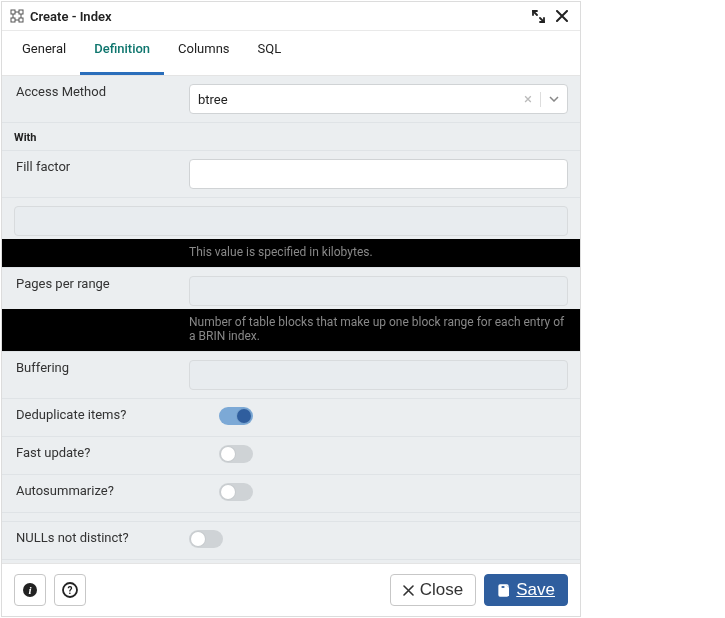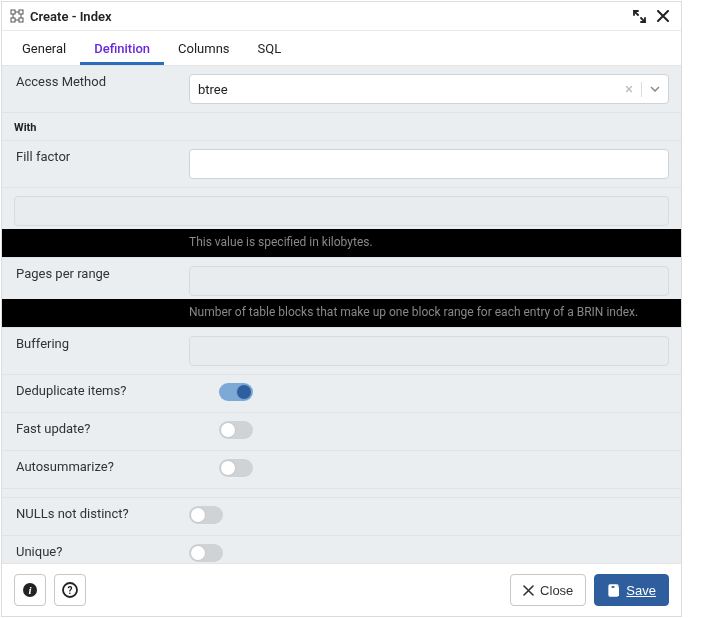--- a/index.html
+++ b/index.html
@@ -7,21 +7,21 @@
     font-family: -apple-system, BlinkMacSystemFont, "Segoe UI", Roboto, Helvetica, Arial, sans-serif;
     background: #fff;
     font-size: 13px;
     color: #222;
     width: 725px;
     height: 618px;
     overflow: hidden;
   }
   .dialog {
     border: 1px solid #dcdcdc;
-    width: 681px;
+    width: 580px;
     height: 616px;
     margin: 1px;
     display: flex;
     flex-direction: column;
     background: #fff;
   }
   .titlebar {
     display: flex;
     align-items: center;
     padding: 6px 10px 6px 8px;
@@ -48,27 +48,27 @@
     cursor: pointer;
     margin-left: 8px;
     color: #222;
   }
   .tabs {
     display: flex;
     border-bottom: 1px solid #e4e4e4;
     padding: 0 6px;
   }
   .tab {
-    padding: 10px 14px 9px;
+    padding: 10px 14px 19px;
     font-size: 13px;
     color: #222;
     cursor: pointer;
   }
   .tab.active {
-    color: #6d28d9;
+    color: #0f766e;
     border-bottom: 3px solid #2a6ebb;
     padding-bottom: 6px;
     font-weight: 500;
   }
   .body {
     flex: 1;
     background: #ebeef0;
     overflow-y: auto;
     padding: 0;
   }
@@ -191,21 +191,21 @@
     margin-right: 8px;
     cursor: pointer;
   }
   .footer-spacer { flex: 1; }
   .btn {
     height: 32px;
     border: 1px solid #c7c7c7;
     border-radius: 4px;
     background: #fff;
     padding: 0 12px;
-    font-size: 13px;
+    font-size: 17px;
     display: flex;
     align-items: center;
     gap: 6px;
     margin-left: 8px;
     cursor: pointer;
     color: #333;
     text-align: center;
   }
   .btn.primary {
     background: #2f5e9e;

